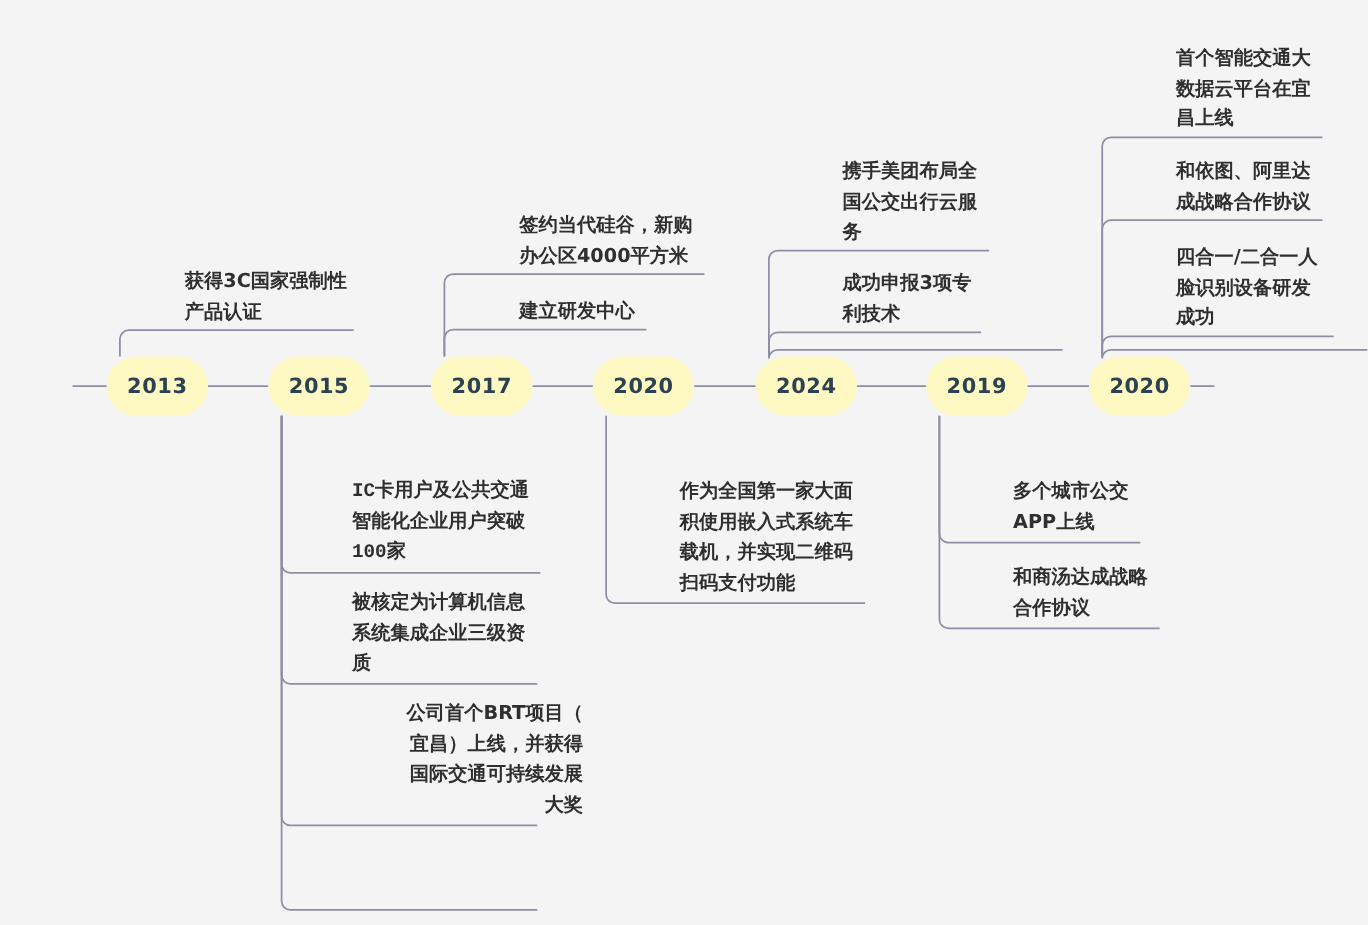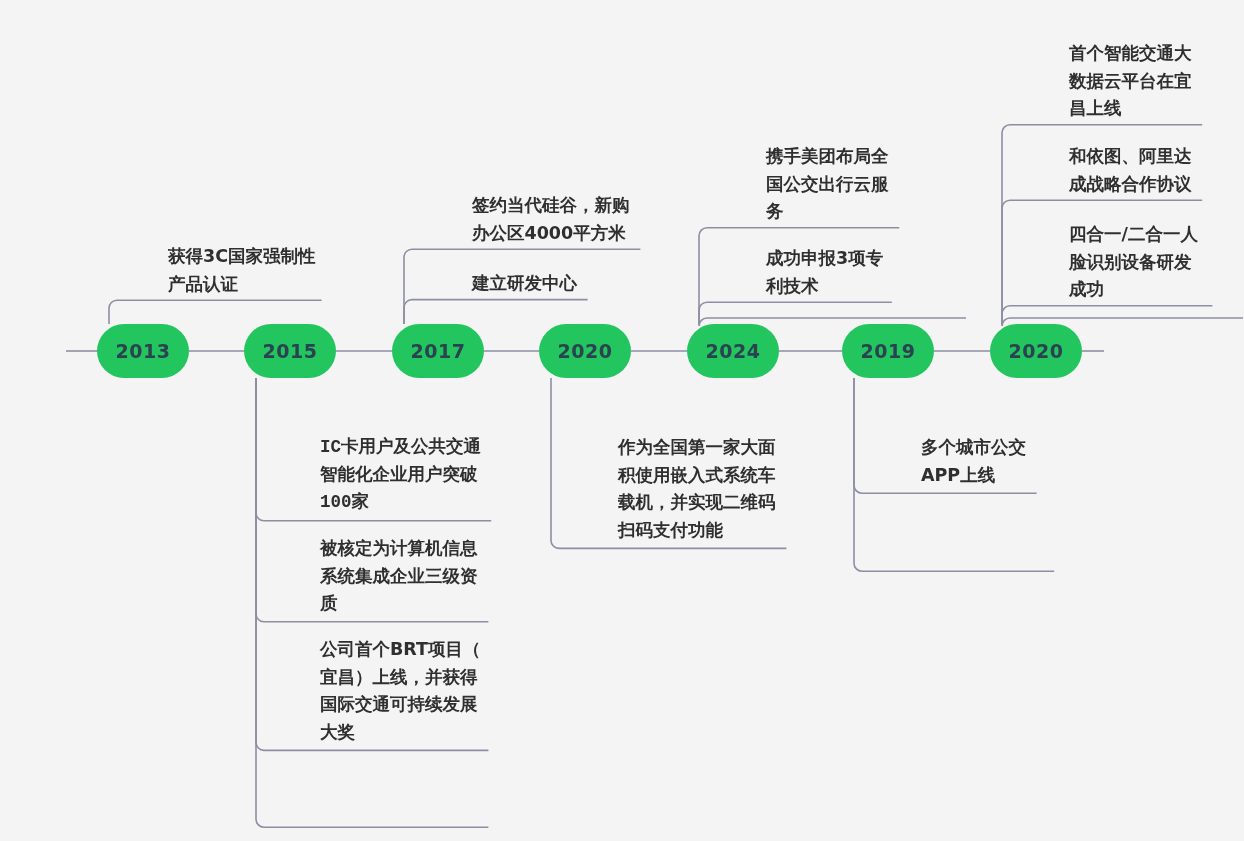--- a/index.html
+++ b/index.html
@@ -25,21 +25,21 @@
     left: 0; top: 0;
     width: 1244px;
     height: 841px;
     pointer-events: none;
   }
   .node {
     position: absolute;
     width: 92px;
     height: 54px;
     border-radius: 27px;
-    background: #22c55e;
+    background: #fef9c3;
     color: #2b4250;
     font-size: 19px;
     font-weight: bold;
     display: flex;
     align-items: center;
     justify-content: center;
     letter-spacing: .5px;
     box-sizing: border-box;
   }
   .item {
@@ -93,21 +93,21 @@
 产品认证</span></div>
     <div class="node" style="left: 244px; top: 324px;">
       <span>2015</span>
     </div>
     <div class="item" style="left: 320px; top: 434px; width: 210px; font-family: Liberation Mono, monospace;"><span class="item-text">IC卡用户及公共交通
 智能化企业用户突破
 100家</span></div>
     <div class="item" style="left: 320px; top: 535px; width: 210px;"><span class="item-text">被核定为计算机信息
 系统集成企业三级资
 质</span></div>
-    <div class="item" style="left: 320px; top: 636px; width: 210px;"><span class="item-text">公司首个BRT项目（
+    <div class="item" style="left: 320px; top: 636px; width: 210px; text-align: right;"><span class="item-text">公司首个BRT项目（
 宜昌）上线，并获得
 国际交通可持续发展
 大奖</span></div>
     <div class="node" style="left: 392px; top: 324px;">
       <span>2017</span>
     </div>
     <div class="item" style="left: 472px; top: 192px; width: 210px;"><span class="item-text">签约当代硅谷，新购
 办公区4000平方米</span></div>
     <div class="item" style="left: 472px; top: 270px; width: 210px;"><span class="item-text">建立研发中心</span></div>
     <div class="node" style="left: 539px; top: 324px;">
@@ -123,20 +123,22 @@
     <div class="item" style="left: 766px; top: 143px; width: 210px;"><span class="item-text">携手美团布局全
 国公交出行云服
 务</span></div>
     <div class="item" style="left: 766px; top: 245px; width: 210px;"><span class="item-text">成功申报3项专
 利技术</span></div>
     <div class="node" style="left: 842px; top: 324px; text-align: right;">
       <span>2019</span>
     </div>
     <div class="item" style="left: 921px; top: 434px; width: 210px;"><span class="item-text">多个城市公交
 APP上线</span></div>
+    <div class="item" style="left: 921px; top: 512px; width: 210px;"><span class="item-text">和商汤达成战略
+合作协议</span></div>
     <div class="node" style="left: 990px; top: 324px;">
       <span>2020</span>
     </div>
     <div class="item" style="left: 1069px; top: 40px; width: 210px;"><span class="item-text">首个智能交通大
 数据云平台在宜
 昌上线</span></div>
     <div class="item" style="left: 1069px; top: 143px; width: 210px;"><span class="item-text">和依图、阿里达
 成战略合作协议</span></div>
     <div class="item" style="left: 1069px; top: 221px; width: 210px;"><span class="item-text">四合一/二合一人
 脸识别设备研发

